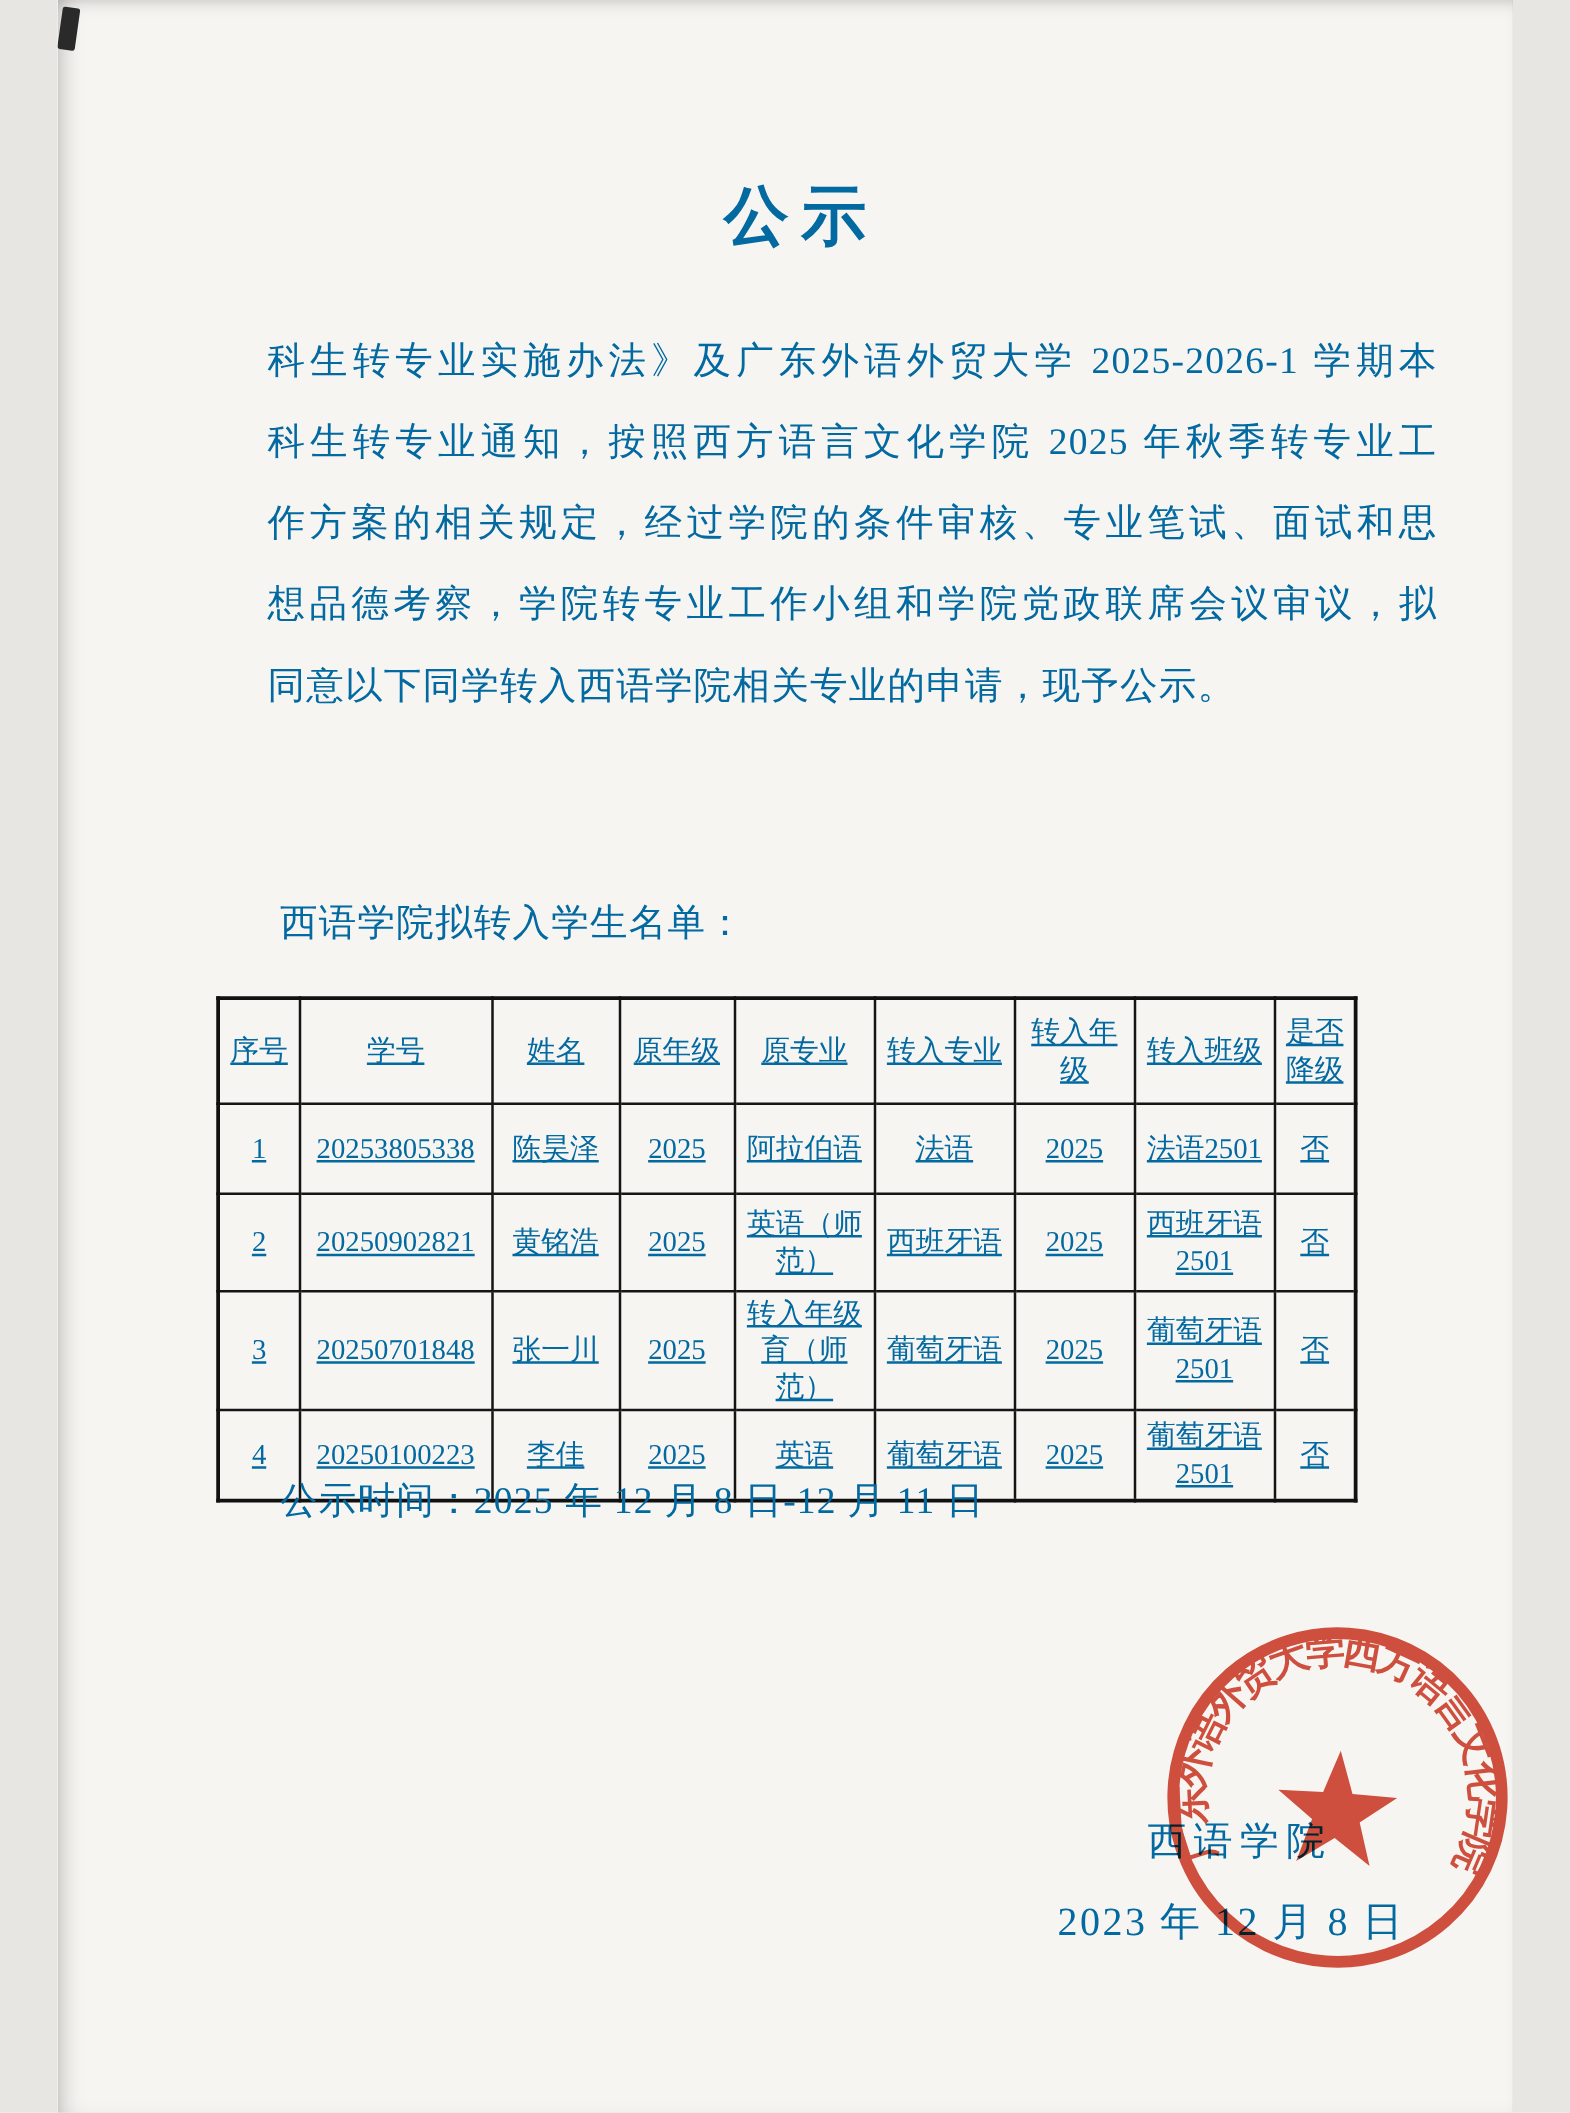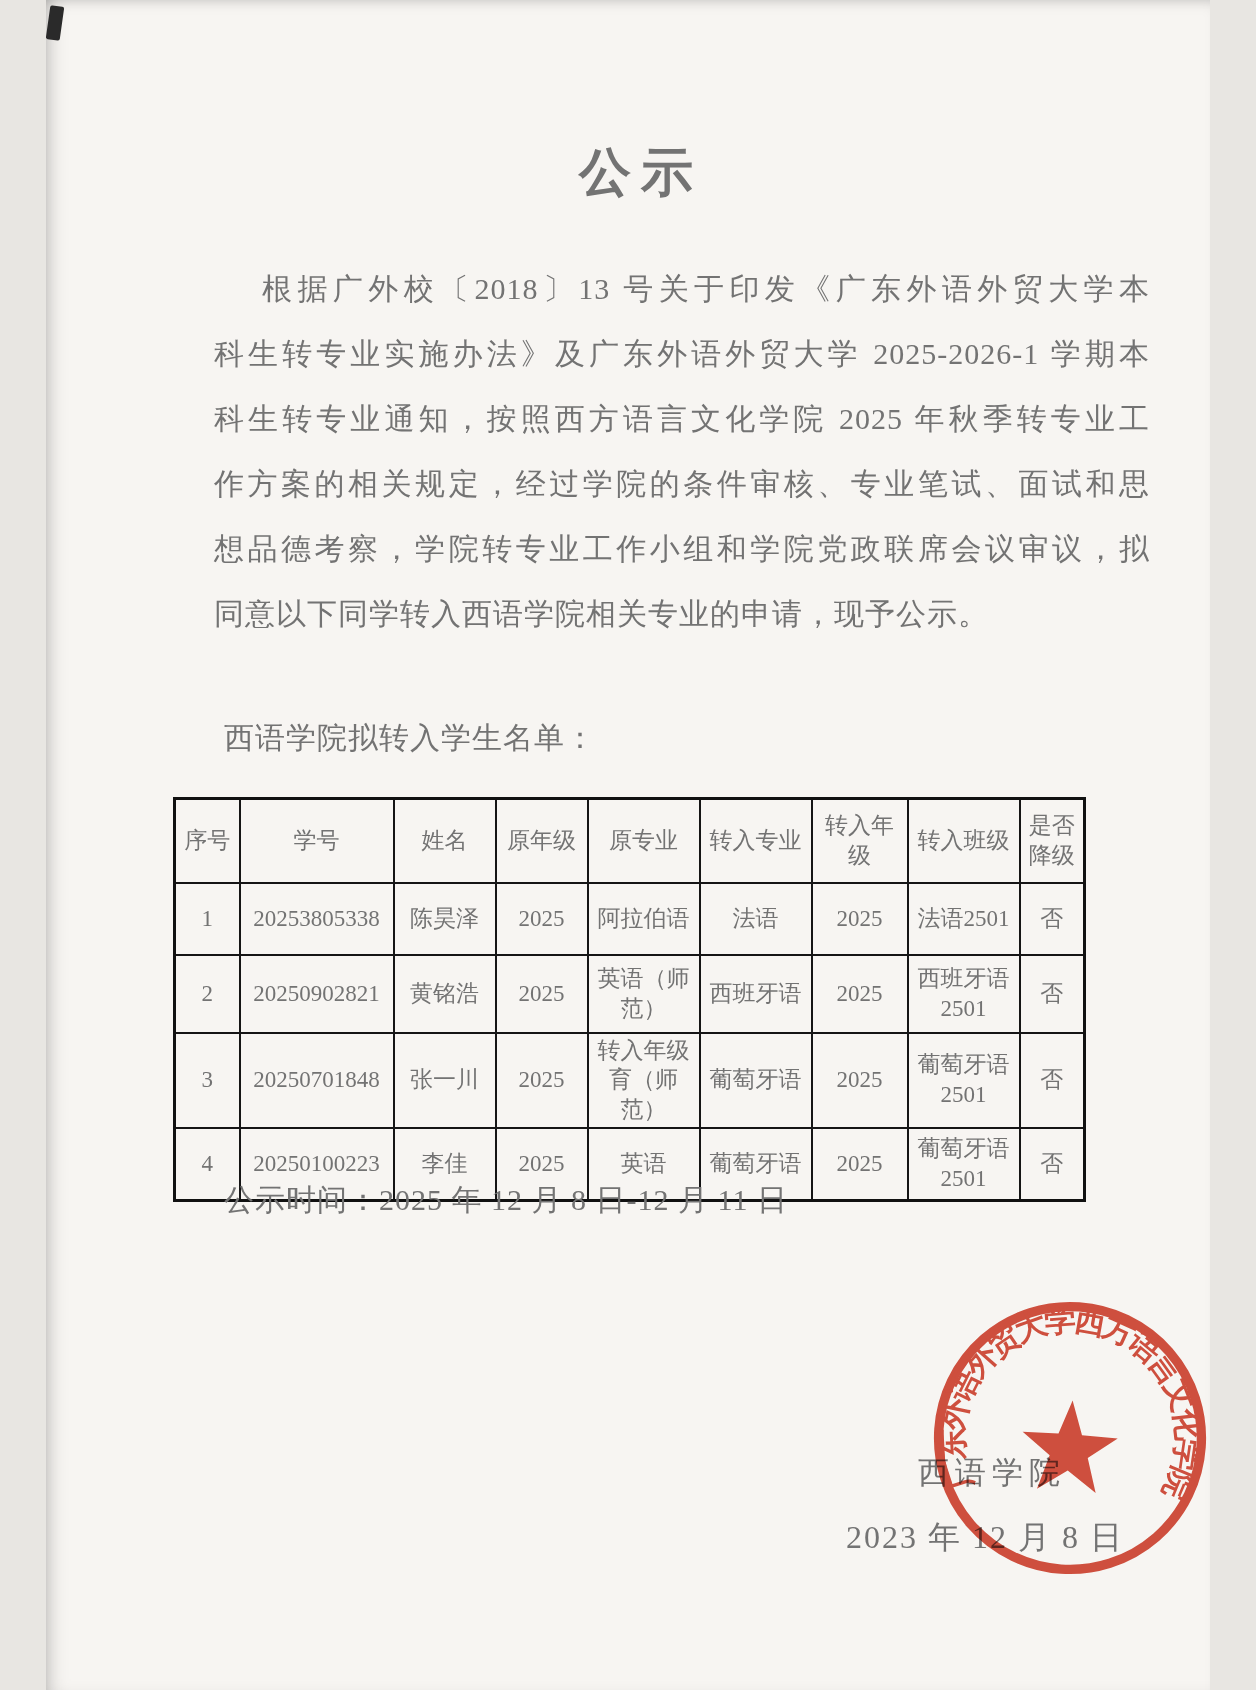--- a/index.html
+++ b/index.html
@@ -7,21 +7,21 @@
     padding: 0;
     background: #e8e6e2;
     font-family: "Liberation Serif", "DejaVu Serif", serif;
   }
   .page {
     position: relative;
     width: 1164px;
     height: 1690px;
     margin: 0 auto;
     background: #f7f5f2;
-    color: #737373;
+    color: #0369a1;
     overflow: hidden;
     box-shadow: inset 14px 0 22px -16px rgba(0,0,0,0.35), inset 0 10px 16px -12px rgba(0,0,0,0.25);
   }
   .corner-mark {
     position: absolute;
     left: 2px; top: 6px;
     width: 14px; height: 34px;
     background: #2a2a2a;
     transform: rotate(8deg);
     border-radius: 2px;
@@ -71,21 +71,21 @@
   table.roster th, table.roster td {
     border: 2px solid #151515;
     text-align: center;
     vertical-align: middle;
     padding: 2px 3px;
     white-space: pre-line;
     line-height: 1.3;
     font-weight: normal;
     overflow: hidden;
   }
-  table.roster { border: 3px solid #111; }
+  table.roster { border: 3px solid #111; text-decoration: underline; }
   table.roster thead tr { height: 84px; }
   table.roster tbody tr:nth-child(1) { height: 72px; }
   table.roster tbody tr:nth-child(2) { height: 78px; }
   table.roster tbody tr:nth-child(3) { height: 80px; }
   table.roster tbody tr:nth-child(4) { height: 72px; }
   .note {
     position: absolute;
     left: 178px;
     font-size: 30px;
     letter-spacing: 1px;
@@ -123,21 +123,20 @@
 </head>
 <body>
 
 <div class="page">
 
   <div class="corner-mark"></div>
 
   <h1 class="title">公示</h1>
 
   <div class="body-text">
-    <div class="line justify indent">根据广外校〔2018〕13 号关于印发《广东外语外贸大学本</div>
     <div class="line justify">科生转专业实施办法》及广东外语外贸大学 2025-2026-1 学期本</div>
     <div class="line justify">科生转专业通知，按照西方语言文化学院 2025 年秋季转专业工</div>
     <div class="line justify">作方案的相关规定，经过学院的条件审核、专业笔试、面试和思</div>
     <div class="line justify">想品德考察，学院转专业工作小组和学院党政联席会议审议，拟</div>
     <div class="line">同意以下同学转入西语学院相关专业的申请，现予公示。</div>
   </div>
 
   <div class="list-heading">西语学院拟转入学生名单：</div>
 
   <table class="roster">

